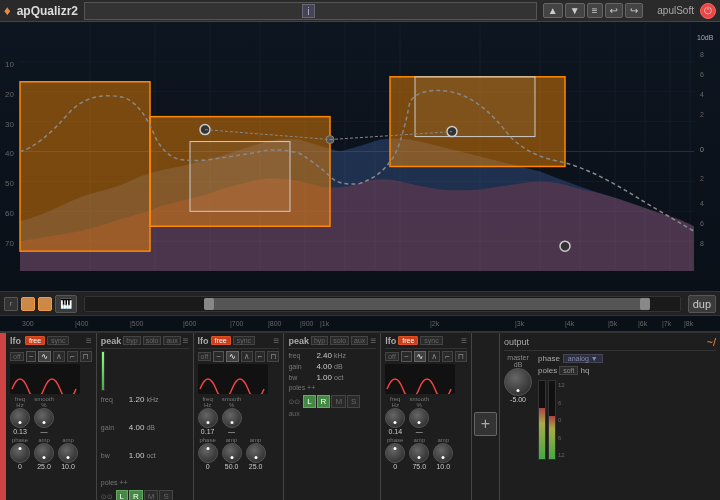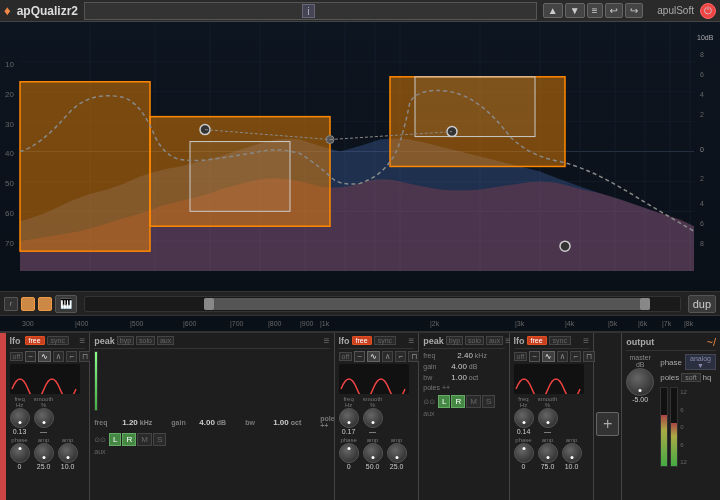--- a/index.html
+++ b/index.html
@@ -366,21 +366,21 @@
   <div style="display:flex; flex-direction:column; border-right:1px solid #444; padding:2px 4px; background:#1e1e1e; min-width:88px;">
     <div style="display:flex; align-items:center; gap:2px; margin-bottom:2px; border-bottom:1px solid #333; padding-bottom:2px;">
       <span style="font-size:9px; color:#aaa; font-weight:bold;">peak</span>
       <button style="font-size:7px; background:#2a2a2a; border:1px solid #444; color:#666; padding:0 2px; cursor:pointer;">byp</button>
       <button style="font-size:7px; background:#2a2a2a; border:1px solid #444; color:#666; padding:0 2px; cursor:pointer;">solo</button>
       <button style="font-size:7px; background:#2a2a2a; border:1px solid #444; color:#666; padding:0 2px; cursor:pointer;">aux</button>
       <span style="margin-left:auto; color:#666; cursor:pointer;">≡</span>
     </div>
 
     <div style="width:4px; height:60px; background:linear-gradient(to top, #4a4, #8f8); border:1px solid #333; margin-bottom:4px; position:relative; float:right;"></div>
-    <div style="display:flex; flex-direction:row; gap:19px;font-weight:bold;">
+    <div style="display:flex; flex-direction:column; gap:19px;">
       <div style="display:flex; align-items:center; gap:2px;">
         <span style="font-size:7px; color:#777; width:26px;">freq</span>
         <span style="font-size:8px; color:#ccc;">1.20</span>
         <span style="font-size:7px; color:#888;">kHz</span>
       </div>
       <div style="display:flex; align-items:center; gap:2px;">
         <span style="font-size:7px; color:#777; width:26px;">gain</span>
         <span style="font-size:8px; color:#ccc;">4.00</span>
         <span style="font-size:7px; color:#888;">dB</span>
       </div>
@@ -469,21 +469,21 @@
     <div style="display:flex; align-items:center; gap:2px; margin-bottom:2px; border-bottom:1px solid #333; padding-bottom:2px;">
       <span style="font-size:9px; color:#aaa; font-weight:bold;">peak</span>
       <button style="font-size:7px; background:#2a2a2a; border:1px solid #444; color:#666; padding:0 2px; cursor:pointer;">byp</button>
       <button style="font-size:7px; background:#2a2a2a; border:1px solid #444; color:#666; padding:0 2px; cursor:pointer;">solo</button>
       <button style="font-size:7px; background:#2a2a2a; border:1px solid #444; color:#666; padding:0 2px; cursor:pointer;">aux</button>
       <span style="margin-left:auto; color:#666; cursor:pointer;">≡</span>
     </div>
     <div style="display:flex; flex-direction:column; gap:2px;">
       <div style="display:flex; align-items:center; gap:2px;">
         <span style="font-size:7px; color:#777; width:26px;">freq</span>
-        <span style="font-size:8px; color:#ccc;margin-left:6px;">2.40</span>
+        <span style="font-size:8px; color:#ccc;">2.40</span>
         <span style="font-size:7px; color:#888;">kHz</span>
       </div>
       <div style="display:flex; align-items:center; gap:2px;">
         <span style="font-size:7px; color:#777; width:26px;">gain</span>
         <span style="font-size:8px; color:#ccc;">4.00</span>
         <span style="font-size:7px; color:#888;">dB</span>
       </div>
       <div style="display:flex; align-items:center; gap:2px;">
         <span style="font-size:7px; color:#777; width:26px;">bw</span>
         <span style="font-size:8px; color:#ccc;">1.00</span>
@@ -564,21 +564,21 @@
       </div>
     </div>
   </div>
 
   <div style="display:flex; align-items:center; justify-content:center; width:28px; border-right:1px solid #444;">
     <div class="add-band-btn">+</div>
   </div>
 
   <div style="display:flex; flex-direction:column; padding:3px 4px; background:#1e1e1e; flex:1;">
     <div style="display:flex; align-items:center; gap:2px; margin-bottom:3px; border-bottom:1px solid #333; padding-bottom:2px;">
-      <span style="font-size:9px; color:#aaa; font-weight:bold;">output</span>
+      <span style="font-size:9px; color:#aaa; font-weight:normal;">output</span>
       <span style="margin-left:auto; color:#e84; cursor:pointer; font-size:11px;">~/</span>
     </div>
     <div style="display:flex; gap:6px;">
 
       <div style="display:flex; flex-direction:column; align-items:center;">
         <span style="font-size:7px; color:#888;">master</span>
         <span style="font-size:7px; color:#888;">dB</span>
         <div class="knob" style="width:28px; height:28px;">
             <div class="knob-dot"></div>
           </div>

